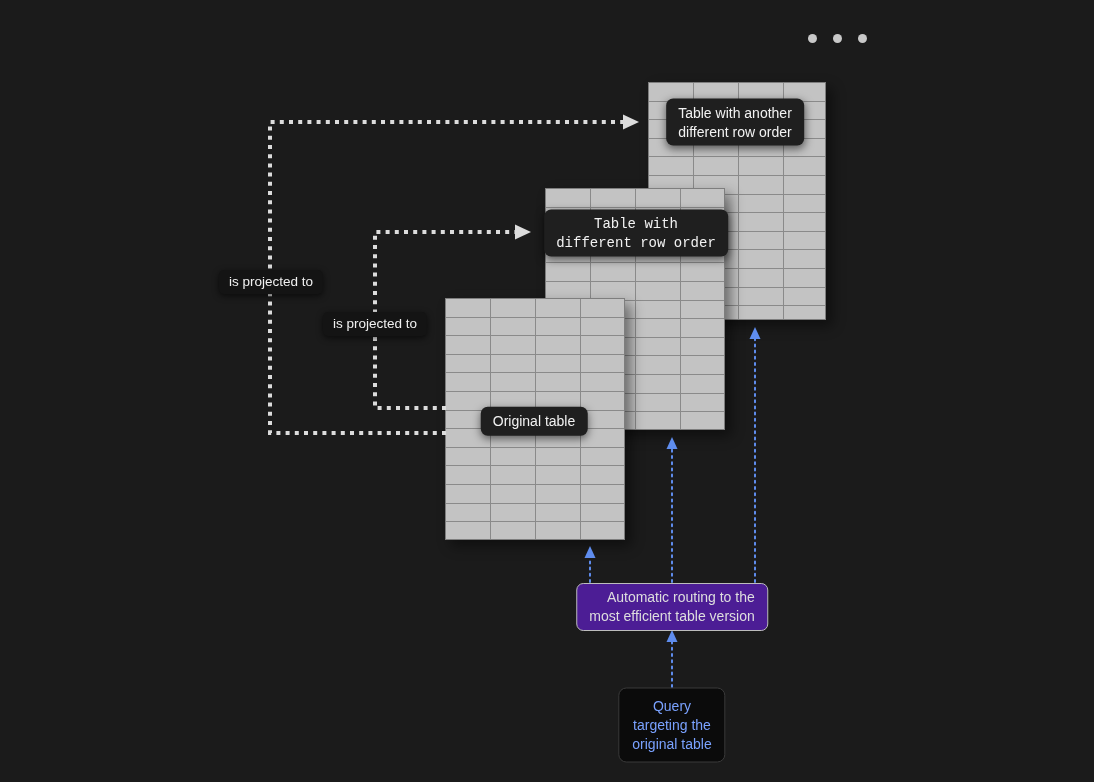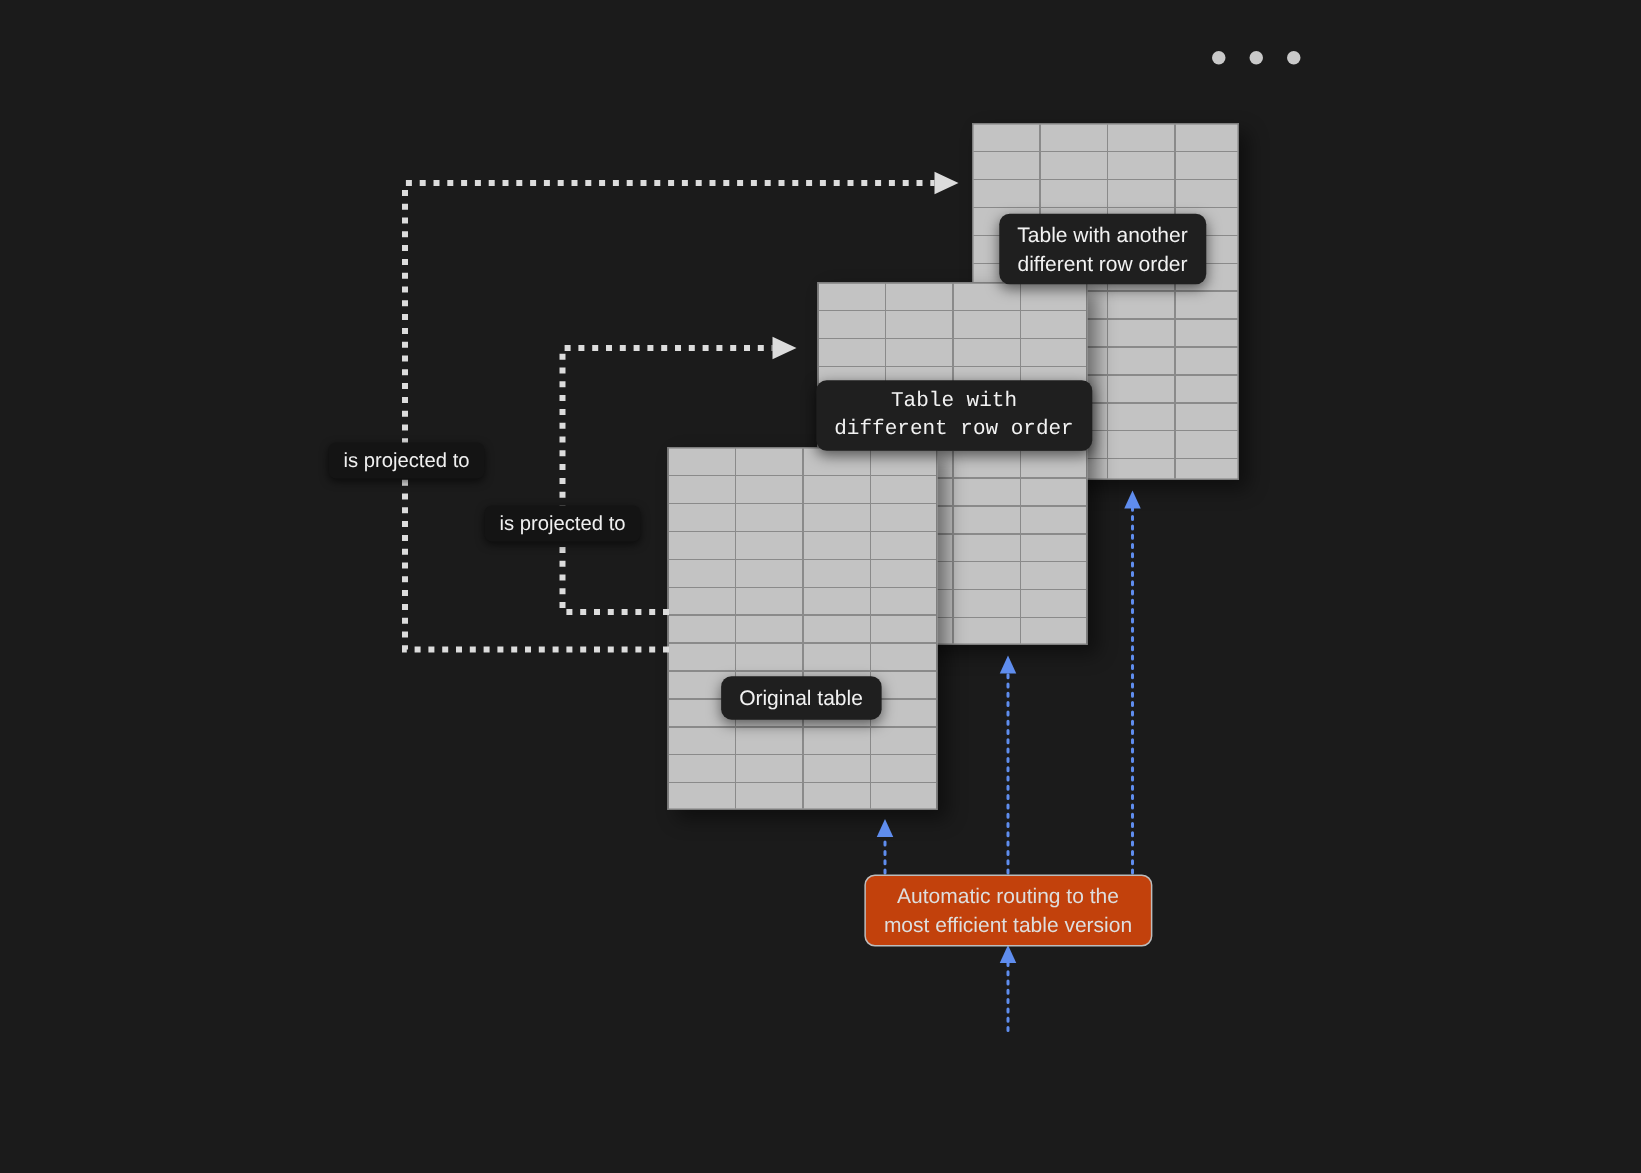--- a/index.html
+++ b/index.html
@@ -62,58 +62,56 @@
     transform: translate(-50%, -50%);
     background: #141414;
     color: #f0f0f0;
     border-radius: 5px;
     font-size: 13.5px;
     line-height: 18px;
     padding: 3px 10px;
     white-space: nowrap;
     text-align: center;
     box-shadow: 0 2px 6px rgba(0,0,0,0.6);
-    margin-top: 25px;
   }
   .chip-proj-top    { left: 271px; top: 282px; }
   .chip-proj-bottom { left: 375px; top: 324px; }
 
   
   .tchip {
     position: absolute;
     transform: translate(-50%, -50%);
     background: #1f1f1f;
     color: #f2f2f2;
     border-radius: 7px;
     font-size: 14px;
     line-height: 18.5px;
     padding: 5px 12px;
     text-align: center;
     white-space: nowrap;
     box-shadow: 0 3px 9px rgba(0,0,0,0.55);
-    margin-top: 44px;
   }
   .tchip span { display: block; }
   .tchip-back  { left: 735px; top: 122px; }
   .tchip-mid   { left: 636px; top: 233px; font-family: Liberation Mono, monospace; }
   .tchip-front { left: 534px; top: 421px; }
 
   
   .routing-box {
     position: absolute;
     transform: translate(-50%, -50%);
     left: 672px; top: 607px;
-    background: #c2410c;
+    background: #4c1d95;
     color: #dedede;
     border: 1px solid #bdbdbd;
     border-radius: 7px;
     font-size: 14px;
     line-height: 19px;
     padding: 4px 12px;
-    text-align: center;
+    text-align: right;
     white-space: nowrap;
   }
   .routing-box span { display: block; }
 
   
   .query-box {
     position: absolute;
     transform: translate(-50%, -50%);
     left: 672px; top: 725px;
     background: #0b0b0b;
@@ -175,14 +173,19 @@
     <span>Table with</span>
     <span>different row order</span>
   </div>
   <div class="tchip tchip-front">Original table</div>
 
   <div class="routing-box">
     <span>Automatic routing to the</span>
     <span>most efficient table version</span>
   </div>
 
+  <div class="query-box">
+    <span>Query</span>
+    <span>targeting the</span>
+    <span>original table</span>
+  </div>
 
 </div>
 
 </body></html>

